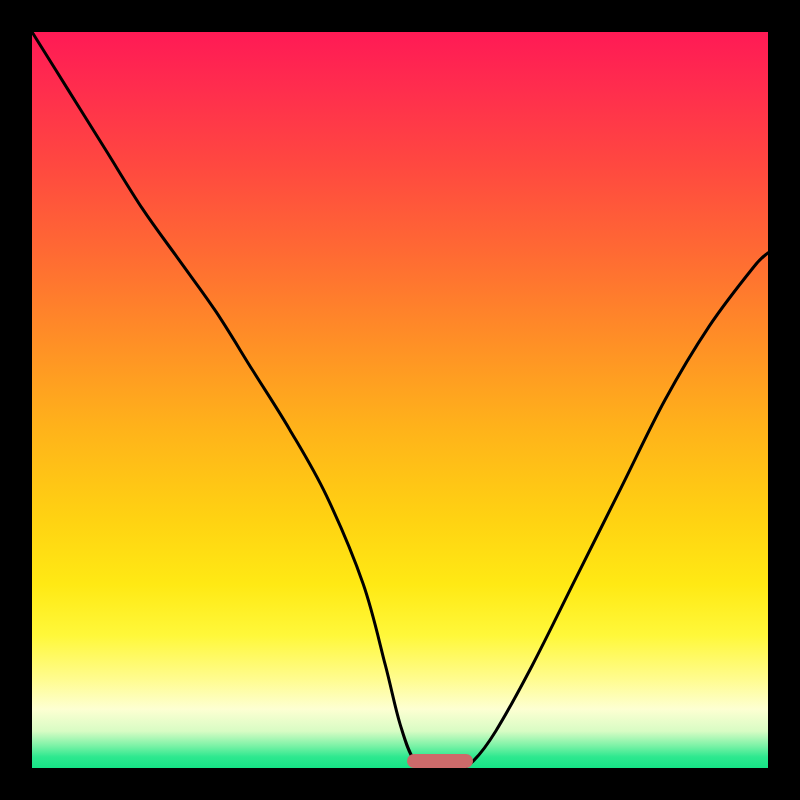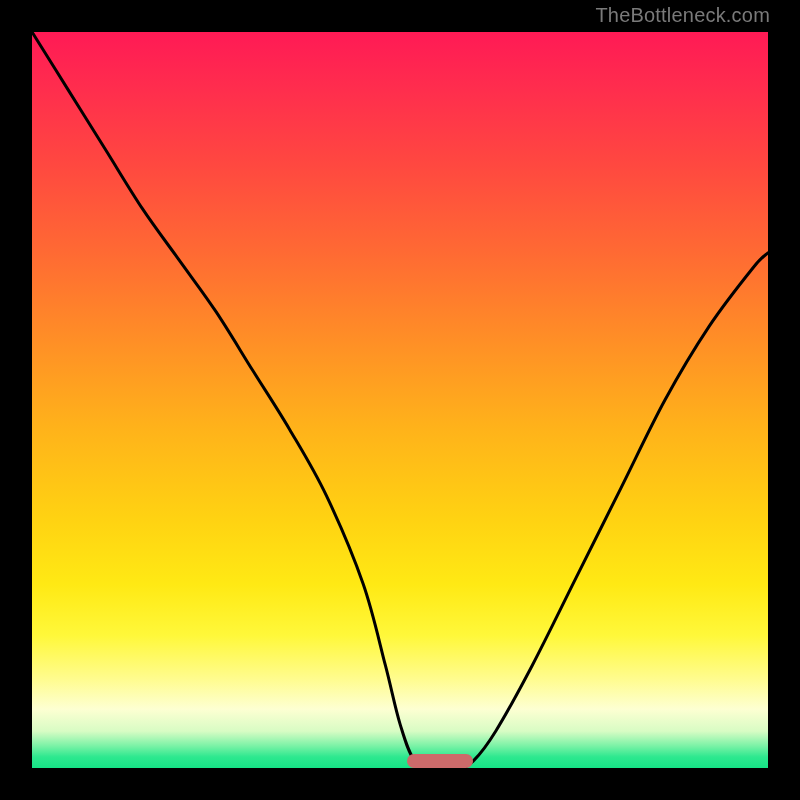--- a/index.html
+++ b/index.html
@@ -61,20 +61,19 @@
     font-family: Arial, Helvetica, sans-serif;
     font-size: 20px;
     letter-spacing: 0.2px;
     font-weight: 500;
   }
 </style>
 </head>
 <body>
 
 <div class="frame">
-  <div class="watermark">TheBottleneck.com</div>
   <div class="plot-area">
     <svg class="curve-svg" viewBox="0 0 736 736" preserveAspectRatio="none">
       <path id="curve-path" d="M 0 0 C 6.133333333333334 9.813333333333333, 24.53333333333334 39.25333333333333, 36.800000000000004 58.879999999999995 C 49.06666666666667 78.50666666666666, 61.33333333333334 98.13333333333333, 73.60000000000001 117.75999999999999 C 85.86666666666667 137.38666666666666, 98.13333333333333 158.23999999999998, 110.39999999999999 176.64 C 122.66666666666666 195.04, 134.93333333333334 210.98666666666668, 147.20000000000002 228.16000000000003 C 159.4666666666667 245.33333333333337, 171.73333333333335 261.28000000000003, 184 279.68 C 196.26666666666665 298.08, 208.53333333333333 318.9333333333333, 220.79999999999998 338.55999999999995 C 233.06666666666663 358.1866666666666, 245.3333333333333 376.58666666666664, 257.59999999999997 397.44 C 269.8666666666666 418.29333333333335, 282.1333333333334 437.92, 294.40000000000003 463.68 C 306.6666666666667 489.44, 321.38666666666666 523.7866666666666, 331.2 552 C 341.0133333333333 580.2133333333334, 347.14666666666665 609.6533333333334, 353.28 632.96 C 359.4133333333333 656.2666666666667, 363.0933333333333 675.8933333333334, 368 691.84 C 372.9066666666667 707.7866666666666, 376.5866666666667 721.28, 382.72 728.64 C 388.85333333333335 736, 397.44 734.7733333333333, 404.8 736 C 412.16 737.2266666666667, 420.74666666666667 737.2266666666667, 426.88 736 C 433.0133333333333 734.7733333333333, 435.46666666666664 734.7733333333333, 441.59999999999997 728.64 C 447.7333333333333 722.5066666666667, 453.8666666666667 715.1466666666668, 463.68 699.2 C 473.49333333333334 683.2533333333333, 486.9866666666667 658.72, 500.48 632.96 C 513.9733333333334 607.2, 529.92 574.08, 544.64 544.64 C 559.36 515.1999999999999, 574.08 485.76, 588.8000000000001 456.32 C 603.5200000000001 426.88, 618.24 394.9866666666667, 632.96 368 C 647.6800000000001 341.0133333333333, 662.4 316.48, 677.12 294.40000000000003 C 691.84 272.32000000000005, 711.4666666666667 247.78666666666663, 721.28 235.51999999999998 C 731.0933333333332 223.25333333333333, 733.5466666666666 223.2533333333334, 736 220.80000000000007" fill="none" stroke="#000" stroke-width="3" stroke-linecap="round" stroke-linejoin="round"></path>
     </svg>
     <div class="marker" id="flat-marker" style="left: 375.36px; width: 66px; height: 14px; bottom: 0px; background: rgb(204, 106, 106);"></div>
   </div>
 </div>
 
 </body></html>

